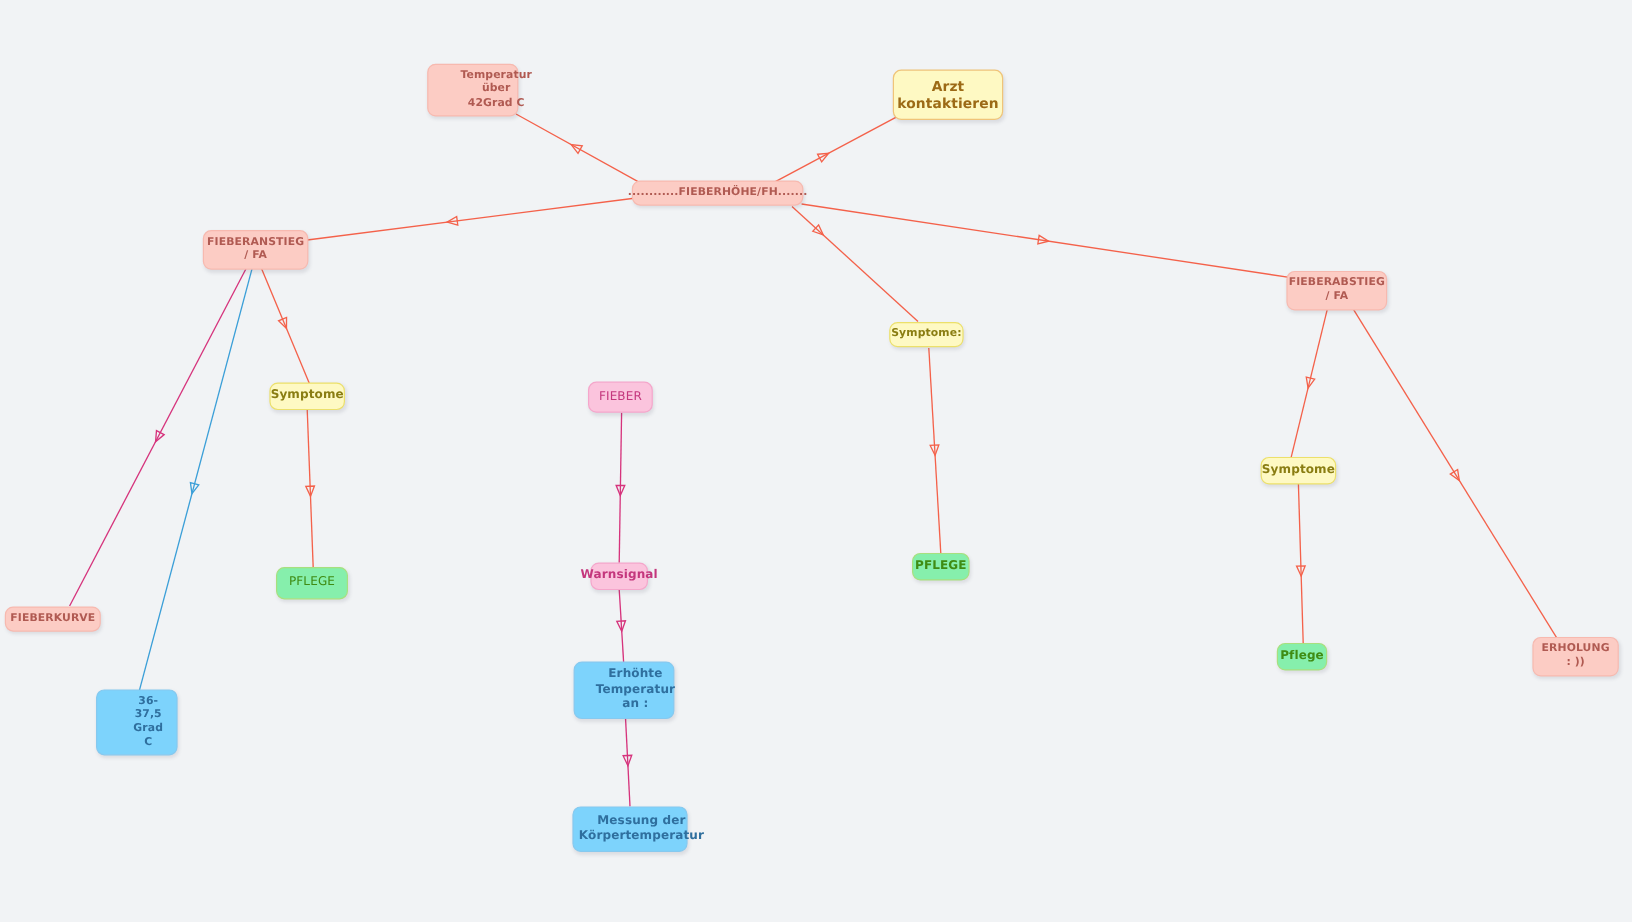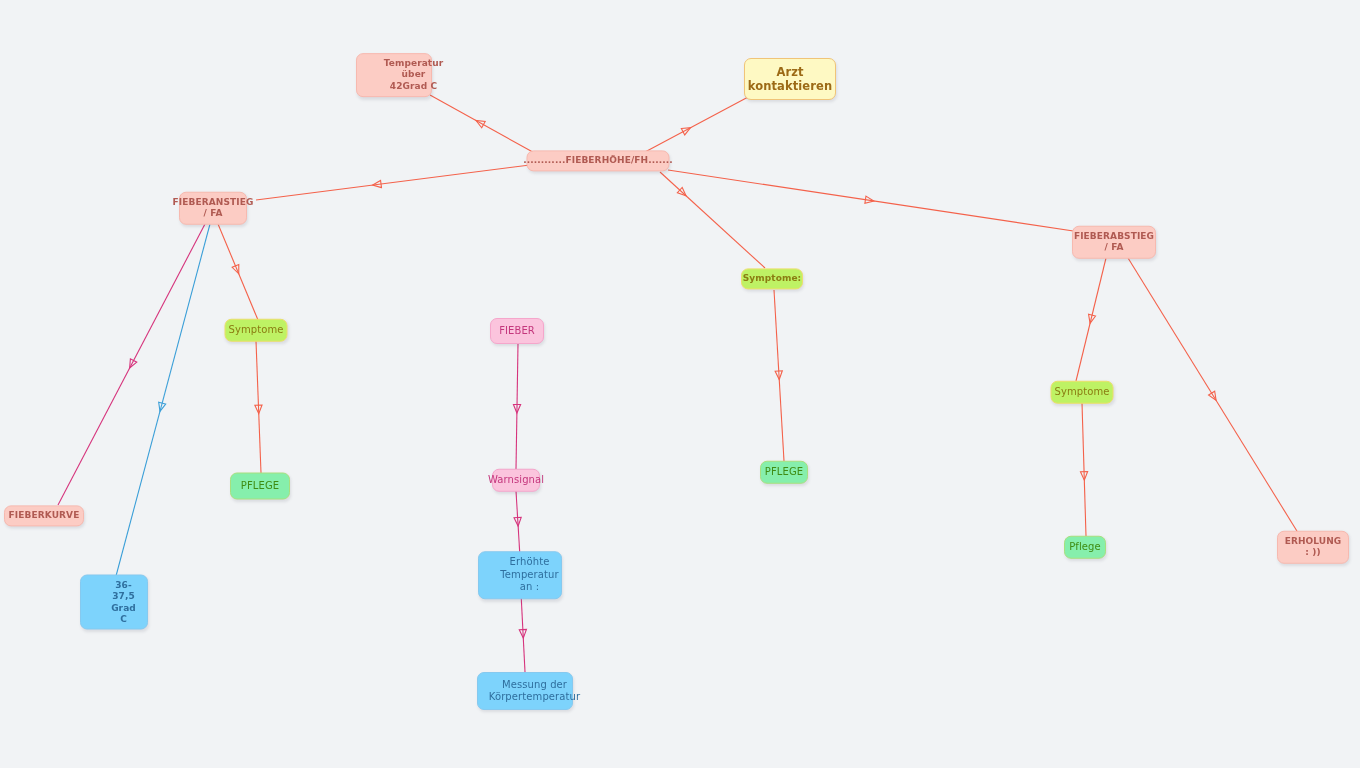--- a/index.html
+++ b/index.html
@@ -51,21 +51,21 @@
     background: #fcccc4;
     border-color: #f7b9af;
     color: #b05a52;
   }
   .pal-orange {
     background: #fef9c3;
     border-color: #f0c478;
     color: #9c6a16;
   }
   .pal-yellow {
-    background: #bef264;
+    background: #fef9c3;
     border-color: #ece06a;
     color: #8a7d12;
   }
   .pal-green {
     background: #86efac;
     border-color: #a8e07e;
     color: #3f8c13;
   }
   .pal-blue {
     background: #7dd3fc;
@@ -73,21 +73,21 @@
     color: #2f6f9e;
     padding-left: 28px;
   }
   .pal-pink {
     background: #fbc4dd;
     border-color: #f5a6cb;
     color: #c4377d;
   }
   .sz-lg { font-size: 10px; font-weight: normal; }
   .sz-md { font-size: 11.5px; font-weight: bold; }
-  .sz-sm { font-size: 10px;   font-weight: normal; }
+  .sz-sm { font-size: 10px;   font-weight: bold; }
   .sz-xs { font-size: 9px;    font-weight: bold; }
 </style>
 </head>
 <body>
 
 <div id="canvas">
   <svg id="edge-layer" viewBox="0 0 1360 768" preserveAspectRatio="none">
       <g>
         <line x1="540" y1="156" x2="430" y2="95" stroke="#f4614a" stroke-width="1.1"></line>
         <path d="M -4.5 -3.6 L 4.0 0 L -4.5 3.6 Z" fill="none" stroke="#f4614a" stroke-width="1.1" stroke-linejoin="miter" transform="translate(479.5,122.44999999999999) rotate(-150.9896397373126)"></path>
@@ -152,21 +152,21 @@
         <line x1="1082" y1="403" x2="1086" y2="536" stroke="#f4614a" stroke-width="1.1"></line>
         <path d="M -4.5 -3.6 L 4.0 0 L -4.5 3.6 Z" fill="none" stroke="#f4614a" stroke-width="1.1" stroke-linejoin="miter" transform="translate(1084.2,476.15) rotate(88.27733792837721)"></path>
       </g>
     </svg>
   <div id="node-layer">
       <div class="node pal-red sz-xs" style="left: 394px; top: 75px; width: 76px; min-height: 34px; padding-left: 48px;">Temperatur
 über 42Grad C</div>
       <div class="node pal-orange sz-md" style="left: 790px; top: 79px; width: 92px; min-height: 42px;">Arzt
 kontaktieren</div>
       <div class="node pal-red sz-xs" style="left: 598px; top: 161px; width: 143px; min-height: 20px;">............FIEBERHÖHE/FH.......</div>
-      <div class="node pal-red sz-xs" style="left: 213px; top: 208px; width: 68px; min-height: 32px;">FIEBERANSTIEG
+      <div class="node pal-red sz-xs" style="left: 213px; top: 208px; width: 88px; min-height: 32px;">FIEBERANSTIEG
 / FA</div>
       <div class="node pal-red sz-xs" style="left: 1114px; top: 242px; width: 84px; min-height: 32px;">FIEBERABSTIEG
 / FA</div>
       <div class="node pal-yellow sz-xs" style="left: 772px; top: 279px; width: 62px; min-height: 20px;">Symptome:</div>
       <div class="node pal-yellow sz-sm" style="left: 256px; top: 330px; width: 63px; min-height: 21px;">Symptome</div>
       <div class="node pal-yellow sz-sm" style="left: 1082px; top: 392px; width: 63px; min-height: 21px;">Symptome</div>
       <div class="node pal-pink sz-lg" style="left: 517px; top: 331px; width: 54px; min-height: 26px;">FIEBER</div>
       <div class="node pal-pink sz-sm" style="left: 516px; top: 480px; width: 48px; min-height: 22px;">Warnsignal</div>
       <div class="node pal-blue sz-sm" style="left: 520px; top: 575px; width: 84px; min-height: 36px;">Erhöhte
 Temperatur an :</div>

